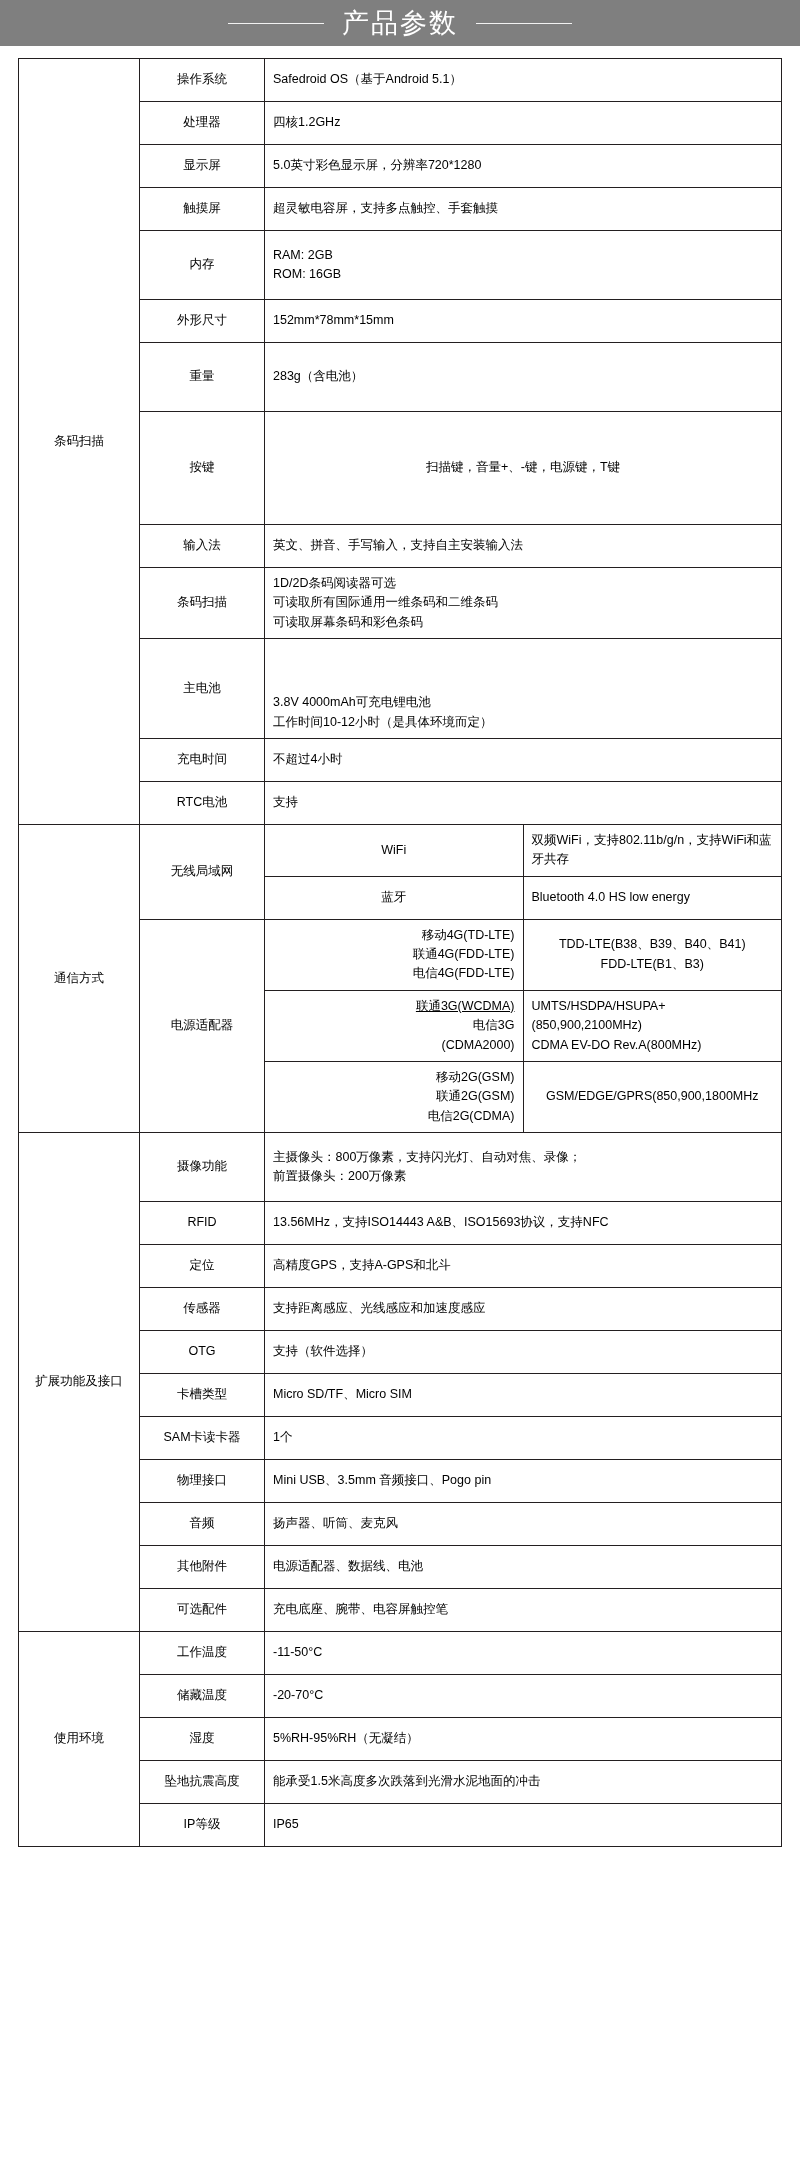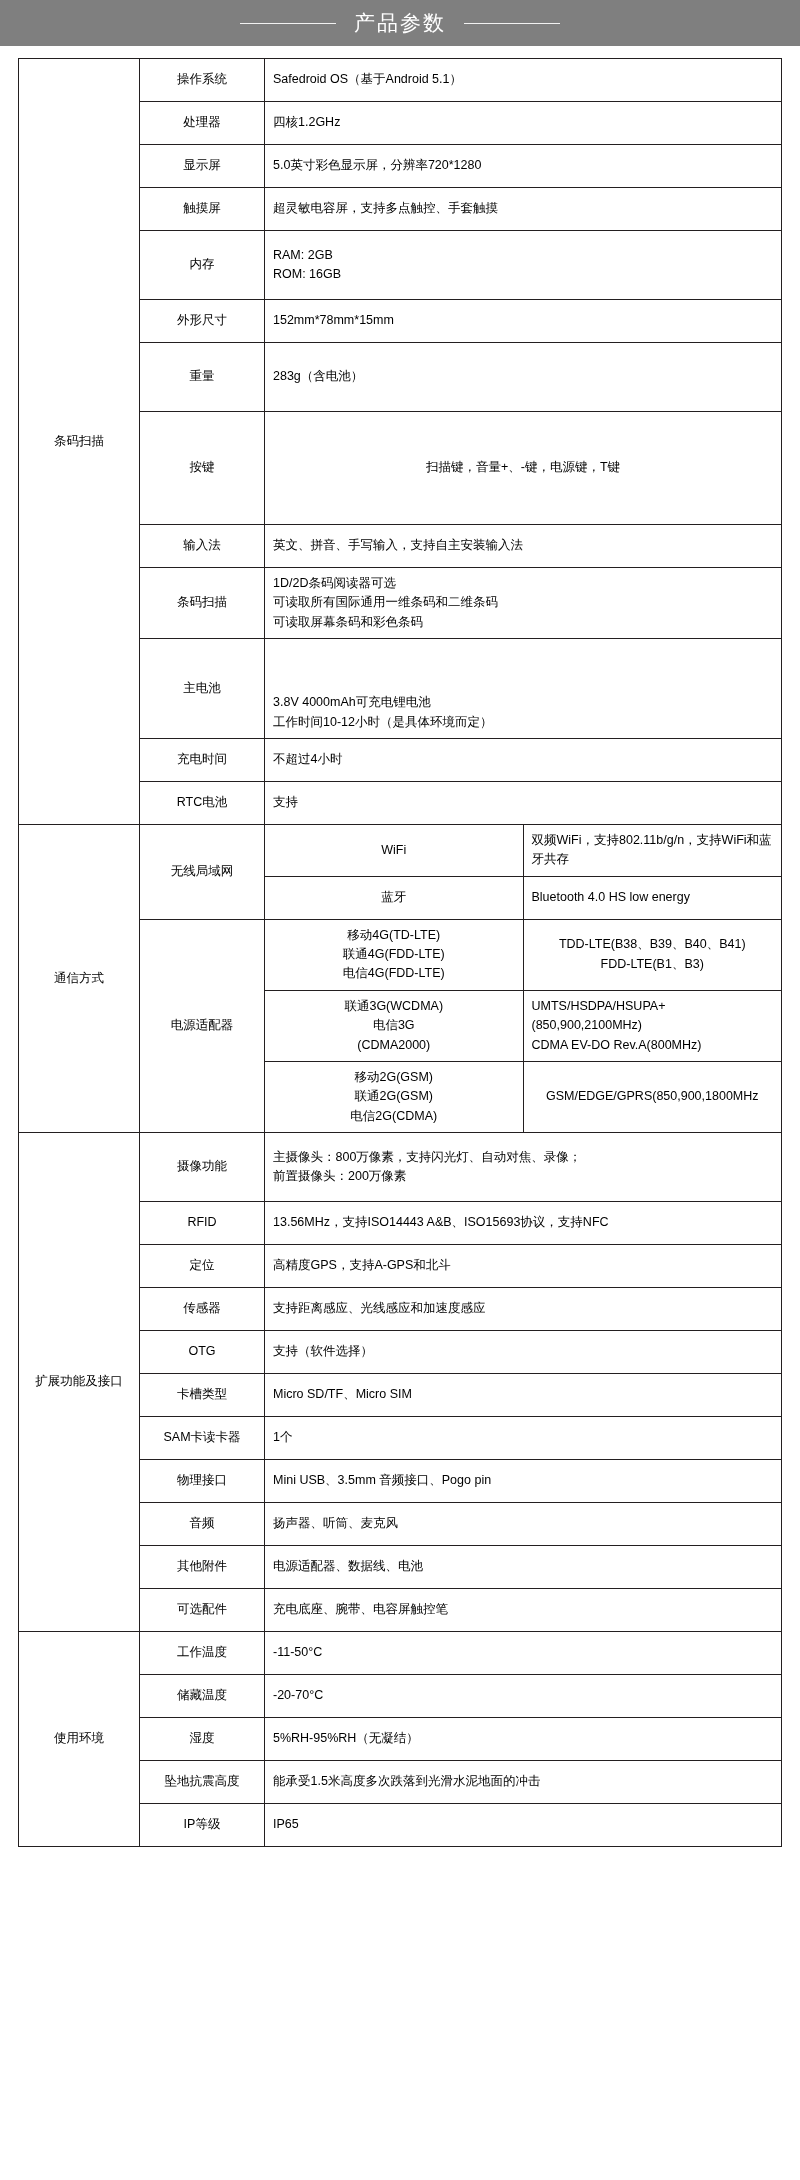--- a/index.html
+++ b/index.html
@@ -28,21 +28,21 @@
   }
   .banner-inner {
     position: absolute;
     left: 0; top: 0; right: 0; bottom: 0;
     display: flex;
     align-items: center;
     justify-content: center;
   }
   .banner-title {
     color: #ffffff;
-    font-size: 21px;
+    font-size: 27px;
     letter-spacing: 2px;
     font-weight: normal;
     padding: 0 18px;
     white-space: nowrap;
   }
   .banner-rule {
     width: 96px;
     height: 1px;
     background: #ffffff;
     opacity: .9;
@@ -68,21 +68,21 @@
   td.cat {
     text-align: center;
     width: 104px;
   }
   td.sub {
     text-align: center;
     width: 108px;
     margin-top: 25px;
   }
   td.sub-left {
-    text-align: center;
+    text-align: right;
     padding-left: 10px;
   }
   td.val {
     text-align: left;
     padding-left: 10px;
     border-radius: 13px;
   }
   td.val-c {
     text-align: center;
   }
@@ -188,21 +188,21 @@
               <span style="display: block;">联通4G(FDD-LTE)</span>
               <span style="display: block;">电信4G(FDD-LTE)</span>
             </td>
           <td class="val-c multiline">
               <span style="display: block;">TDD-LTE(B38、B39、B40、B41)</span>
               <span style="display: block;">FDD-LTE(B1、B3)</span>
             </td>
         </tr>
         <tr>
           <td class="sub-left multiline">
-              <span style="display: block;">联通3G(WCDMA)</span>
+              <span style="display: block; text-decoration: underline;">联通3G(WCDMA)</span>
               <span style="display: block;">电信3G</span>
               <span style="display: block;">(CDMA2000)</span>
             </td>
           <td class="val multiline">
               <span style="display: block;">UMTS/HSDPA/HSUPA+(850,900,2100MHz)</span>
               <span style="display: block;">CDMA EV-DO Rev.A(800MHz)</span>
             </td>
         </tr>
         <tr>
           <td class="sub-left multiline">

